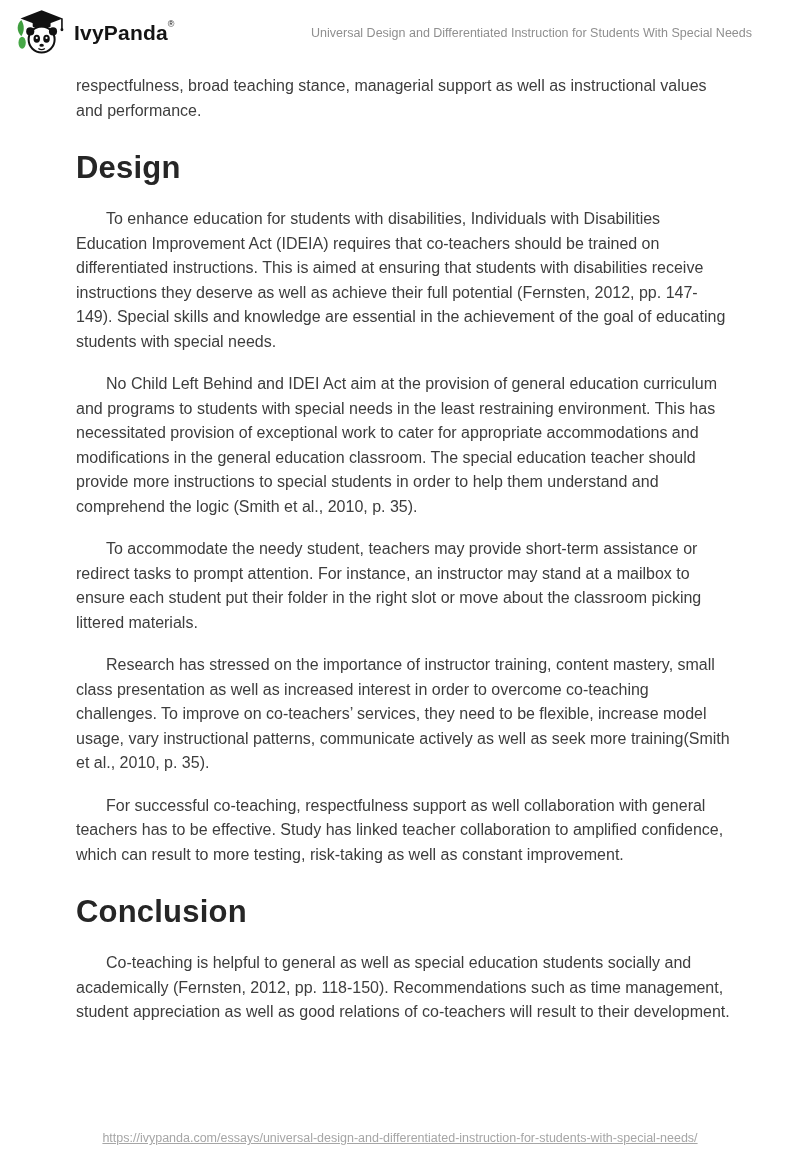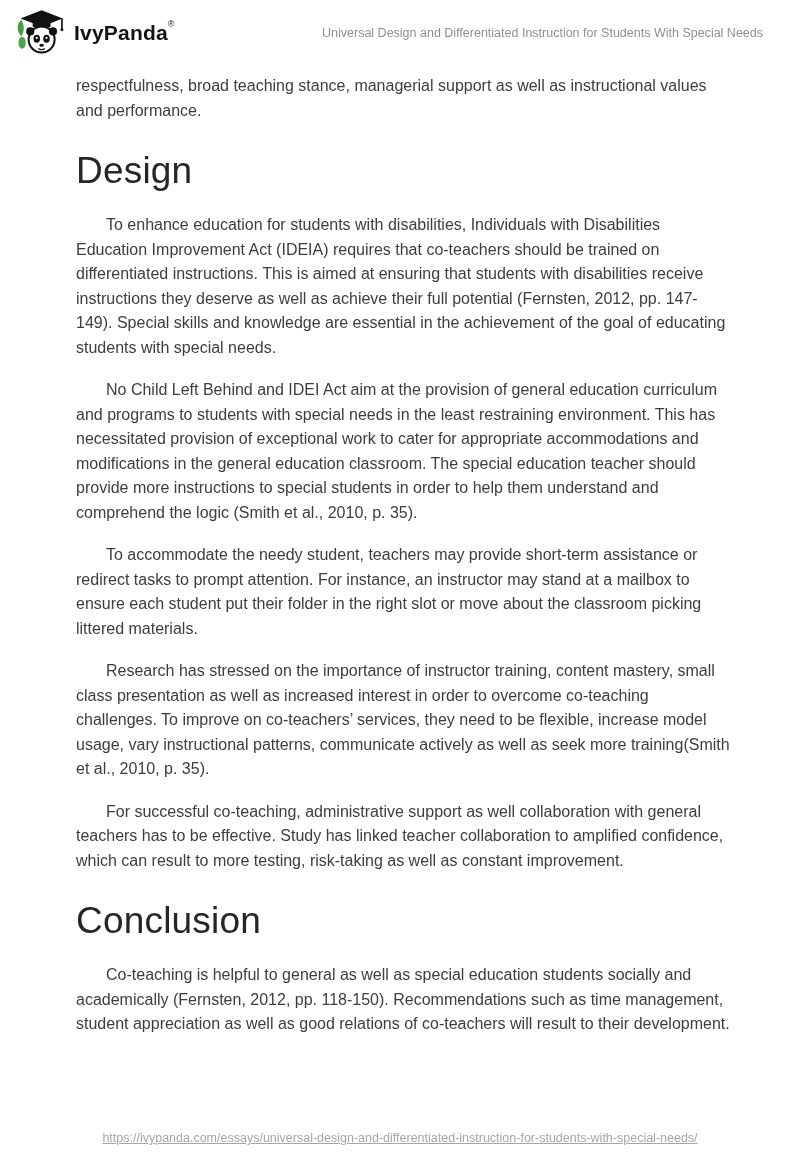--- a/index.html
+++ b/index.html
@@ -13,21 +13,21 @@
     position: relative;
     overflow: hidden;
   }
   .page { width: 800px; height: 1160px; position: relative; }
 
   
   .header {
     display: flex;
     align-items: center;
     justify-content: space-between;
-    padding: 8px 37px 0 14px;
+    padding: 8px 48px 0 14px;
     height: 58px;
   }
   .brand {
     display: flex;
     align-items: center;
     gap: 8px;
     cursor: pointer;
   }
   .logo-icon { width: 52px; height: 52px; display: inline-block; }
   .brand-name {
@@ -57,22 +57,22 @@
   }
   .para {
     font-size: 16px;
     line-height: 24.5px;
     margin: 0 0 18px 0;
     text-indent: 30px;
     color: #3d3d3d;
   }
   .para.no-indent { text-indent: 0; }
   h1.section-heading {
-    font-size: 37px;
-    font-weight: 400;
+    font-size: 31px;
+    font-weight: 700;
     color: #262626;
     margin: 27px 0 21px 0;
     letter-spacing: 0.2px;
   }
 
   
   .footer {
     position: absolute;
     bottom: 14px;
     left: 0;
@@ -123,21 +123,21 @@
   </div>
 
   <div class="content">
     <p class="para no-indent">respectfulness, broad teaching stance, managerial support as well as instructional values and performance.</p>
 
     <h1 class="section-heading">Design</h1>
     <p class="para">To enhance education for students with disabilities, Individuals with Disabilities Education Improvement Act (IDEIA) requires that co-teachers should be trained on differentiated instructions. This is aimed at ensuring that students with disabilities receive instructions they deserve as well as achieve their full potential (Fernsten, 2012, pp. 147-149). Special skills and knowledge are essential in the achievement of the goal of educating students with special needs.</p>
     <p class="para">No Child Left Behind and IDEI Act aim at the provision of general education curriculum and programs to students with special needs in the least restraining environment. This has necessitated provision of exceptional work to cater for appropriate accommodations and modifications in the general education classroom. The special education teacher should provide more instructions to special students in order to help them understand and comprehend the logic (Smith et al., 2010, p. 35).</p>
     <p class="para">To accommodate the needy student, teachers may provide short-term assistance or redirect tasks to prompt attention. For instance, an instructor may stand at a mailbox to ensure each student put their folder in the right slot or move about the classroom picking littered materials.</p>
     <p class="para">Research has stressed on the importance of instructor training, content mastery, small class presentation as well as increased interest in order to overcome co-teaching challenges. To improve on co-teachers’ services, they need to be flexible, increase model usage, vary instructional patterns, communicate actively as well as seek more training(Smith et al., 2010, p. 35).</p>
-    <p class="para">For successful co-teaching, administrative support as well collaboration with general teachers has to be effective. Study has linked teacher collaboration to amplified confidence, which can result to more testing, risk-taking as well as constant improvement.</p>
+    <p class="para">For successful co-teaching, respectfulness support as well collaboration with general teachers has to be effective. Study has linked teacher collaboration to amplified confidence, which can result to more testing, risk-taking as well as constant improvement.</p>
 
     <h1 class="section-heading">Conclusion</h1>
     <p class="para">Co-teaching is helpful to general as well as special education students socially and academically (Fernsten, 2012, pp. 118-150). Recommendations such as time management, student appreciation as well as good relations of co-teachers will result to their development.</p>
   </div>
 
   <div class="footer">
     <span class="footer-url">https://ivypanda.com/essays/universal-design-and-differentiated-instruction-for-students-with-special-needs/</span>
   </div>
 
 </div>

